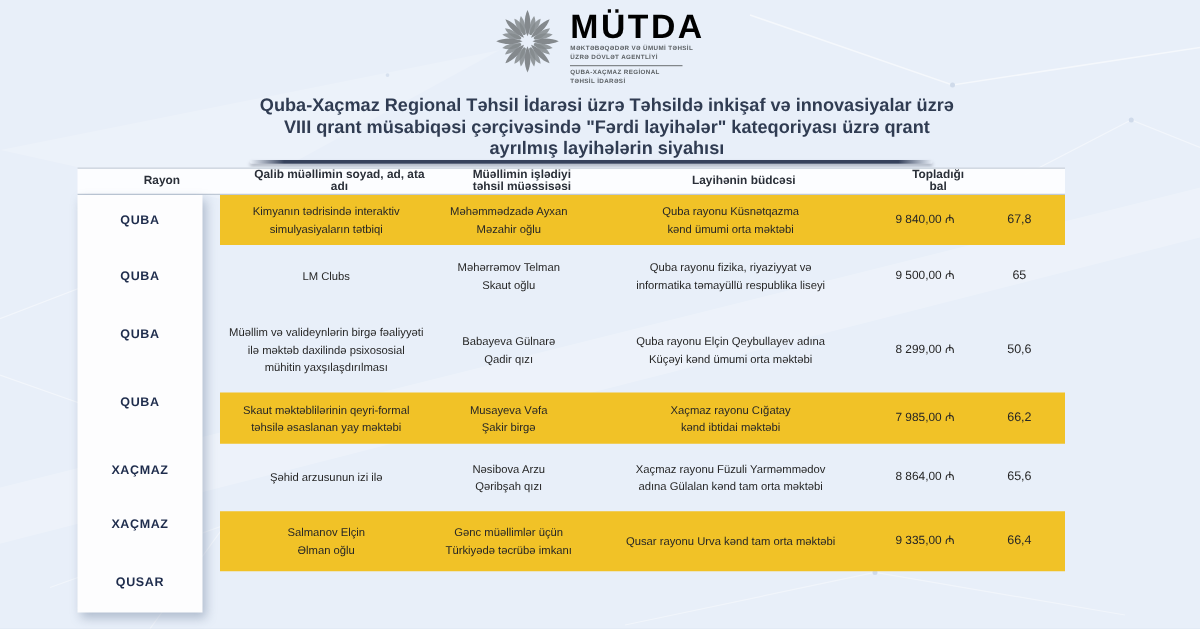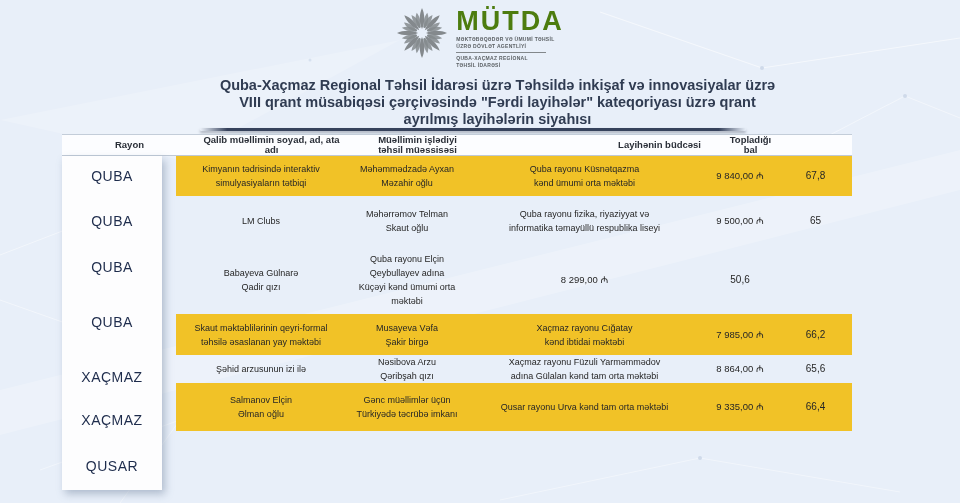--- a/index.html
+++ b/index.html
@@ -5,43 +5,43 @@
   html,body{margin:0;padding:0;}
   body{font-family:"Liberation Sans", sans-serif; background:#d8e2ef;}
   .canvas{position:relative;width:960px;height:503px;background:var(--bg,#e8eff9);overflow:hidden;}
   .bg-svg{position:absolute;left:0;top:0;width:960px;height:503px;}
 
   
   .logo-wrap{position:absolute;left:0;top:6px;width:960px;display:flex;justify-content:center;}
   .logo-group{display:flex;align-items:flex-start;gap:8px;}
   .emblem{width:52px;height:54px;}
   .logo-text{display:flex;flex-direction:column;align-items:flex-start;}
-  .brand{font-size:27px;font-weight:800;letter-spacing:2px;color:#4d7c0f;line-height:30px;}
+  .brand{font-size:27px;font-weight:800;letter-spacing:2px;color:#000000;line-height:30px;}
   .agency{font-size:5px;font-weight:700;color:#5c6165;letter-spacing:.3px;line-height:6.5px;white-space:pre-line;}
   .logo-divider{width:90px;height:1px;background:#82878b;margin:2.5px 0;}
 
   
-  .title{position:absolute;left:12px;top:77px;width:923px;text-align:center;color:#303c52;font-size:14.5px;font-weight:600;line-height:17px;padding-left:24px;}
+  .title{position:absolute;left:0;top:77px;width:923px;text-align:center;color:#303c52;font-size:14.5px;font-weight:600;line-height:17px;padding-left:24px;}
   .title-underline{position:absolute;left:200px;top:128px;width:546px;height:3px;border-radius:2px;
     background:linear-gradient(90deg, rgba(54,66,92,0) 0%, #36425c 5%, #36425c 95%, rgba(54,66,92,0) 100%);
     box-shadow:0 2px 3px rgba(40,50,70,.35);}
 
   
   .thead{position:absolute;left:62px;top:134px;width:790px;height:20px;
     display:grid;grid-template-columns:114px 170px 122px 233px 78px 73px;
     background:rgba(253,254,255,.92);border-top:1px solid #c3cdd9;border-bottom:1px solid #bfc9d6;}
   .th{display:flex;align-items:center;justify-content:center;text-align:center;
     font-size:9.5px;font-weight:700;color:#2a2f38;line-height:10px;margin-left:21px;}
-  .th-budget{position:relative;flex-direction:column;align-items:flex-end;}
+  .th-budget{position:relative;flex-direction:column;}
   .manat-note{position:absolute;top:22px;left:0;width:100%;text-align:center;font-size:9.5px;font-weight:700;color:#2a2f38;}
 
   .rayon-strip{position:absolute;left:62px;top:156px;width:100px;background:#fdfdfe;
     box-shadow:3px 4px 8px rgba(90,110,140,.4);}
   .rayon-cell{display:flex;align-items:center;justify-content:center;}
-  .rayon-label{font-size:14px;font-weight:400;color:#1e2c4c;letter-spacing:.5px;}
+  .rayon-label{font-size:10px;font-weight:700;color:#1e2c4c;letter-spacing:.5px;}
 
   .tbody{position:absolute;left:176px;top:156px;width:676px;}
   .row-band{display:grid;grid-template-columns:170px 122px 233px 78px 73px;align-items:center;}
   .row-band.hl{background:var(--hl,#f1c227);}
   .cell{text-align:center;font-size:9px;line-height:14px;color:#262626;white-space:pre-line;}
   .cell-budget{font-size:9.5px;font-weight:500;}
   .cell-score{font-size:10px;}
 </style>
 </head>
 <body>
@@ -159,40 +159,43 @@
     <div class="cell cell-teacher">Məhərrəmov Telman
 Skaut oğlu</div>
     <div class="cell cell-institution">Quba rayonu fizika, riyaziyyat və
 informatika təmayüllü respublika liseyi</div>
     <div class="cell cell-budget">9 500,00 ₼</div>
     <div class="cell cell-score">65</div>
   </div>
 
 
   <div class="row-band" style="height: 68px;">
+    <div class="cell cell-project">Müəllim və valideynlərin birgə fəaliyyəti
+ilə məktəb daxilində psixososial
+mühitin yaxşılaşdırılması</div>
     <div class="cell cell-teacher">Babayeva Gülnarə
 Qadir qızı</div>
     <div class="cell cell-institution">Quba rayonu Elçin Qeybullayev adına
 Küçəyi kənd ümumi orta məktəbi</div>
     <div class="cell cell-budget">8 299,00 ₼</div>
     <div class="cell cell-score">50,6</div>
   </div>
 
   <div class="row-band hl" style="height: 41px;">
     <div class="cell cell-project">Skaut məktəblilərinin qeyri-formal
 təhsilə əsaslanan yay məktəbi</div>
     <div class="cell cell-teacher">Musayeva Vəfa
 Şakir birgə</div>
     <div class="cell cell-institution">Xaçmaz rayonu Cığatay
 kənd ibtidai məktəbi</div>
     <div class="cell cell-budget">7 985,00 ₼</div>
     <div class="cell cell-score">66,2</div>
   </div>
 
-  <div class="row-band" style="height: 28px;">
+  <div class="row-band" style="height: 54px;">
     <div class="cell cell-project">Şəhid arzusunun izi ilə</div>
     <div class="cell cell-teacher">Nəsibova Arzu
 Qəribşah qızı</div>
     <div class="cell cell-institution">Xaçmaz rayonu Füzuli Yarməmmədov
 adına Gülalan kənd tam orta məktəbi</div>
     <div class="cell cell-budget">8 864,00 ₼</div>
     <div class="cell cell-score">65,6</div>
   </div>
 
   <div class="row-band hl" style="height: 48px;">

